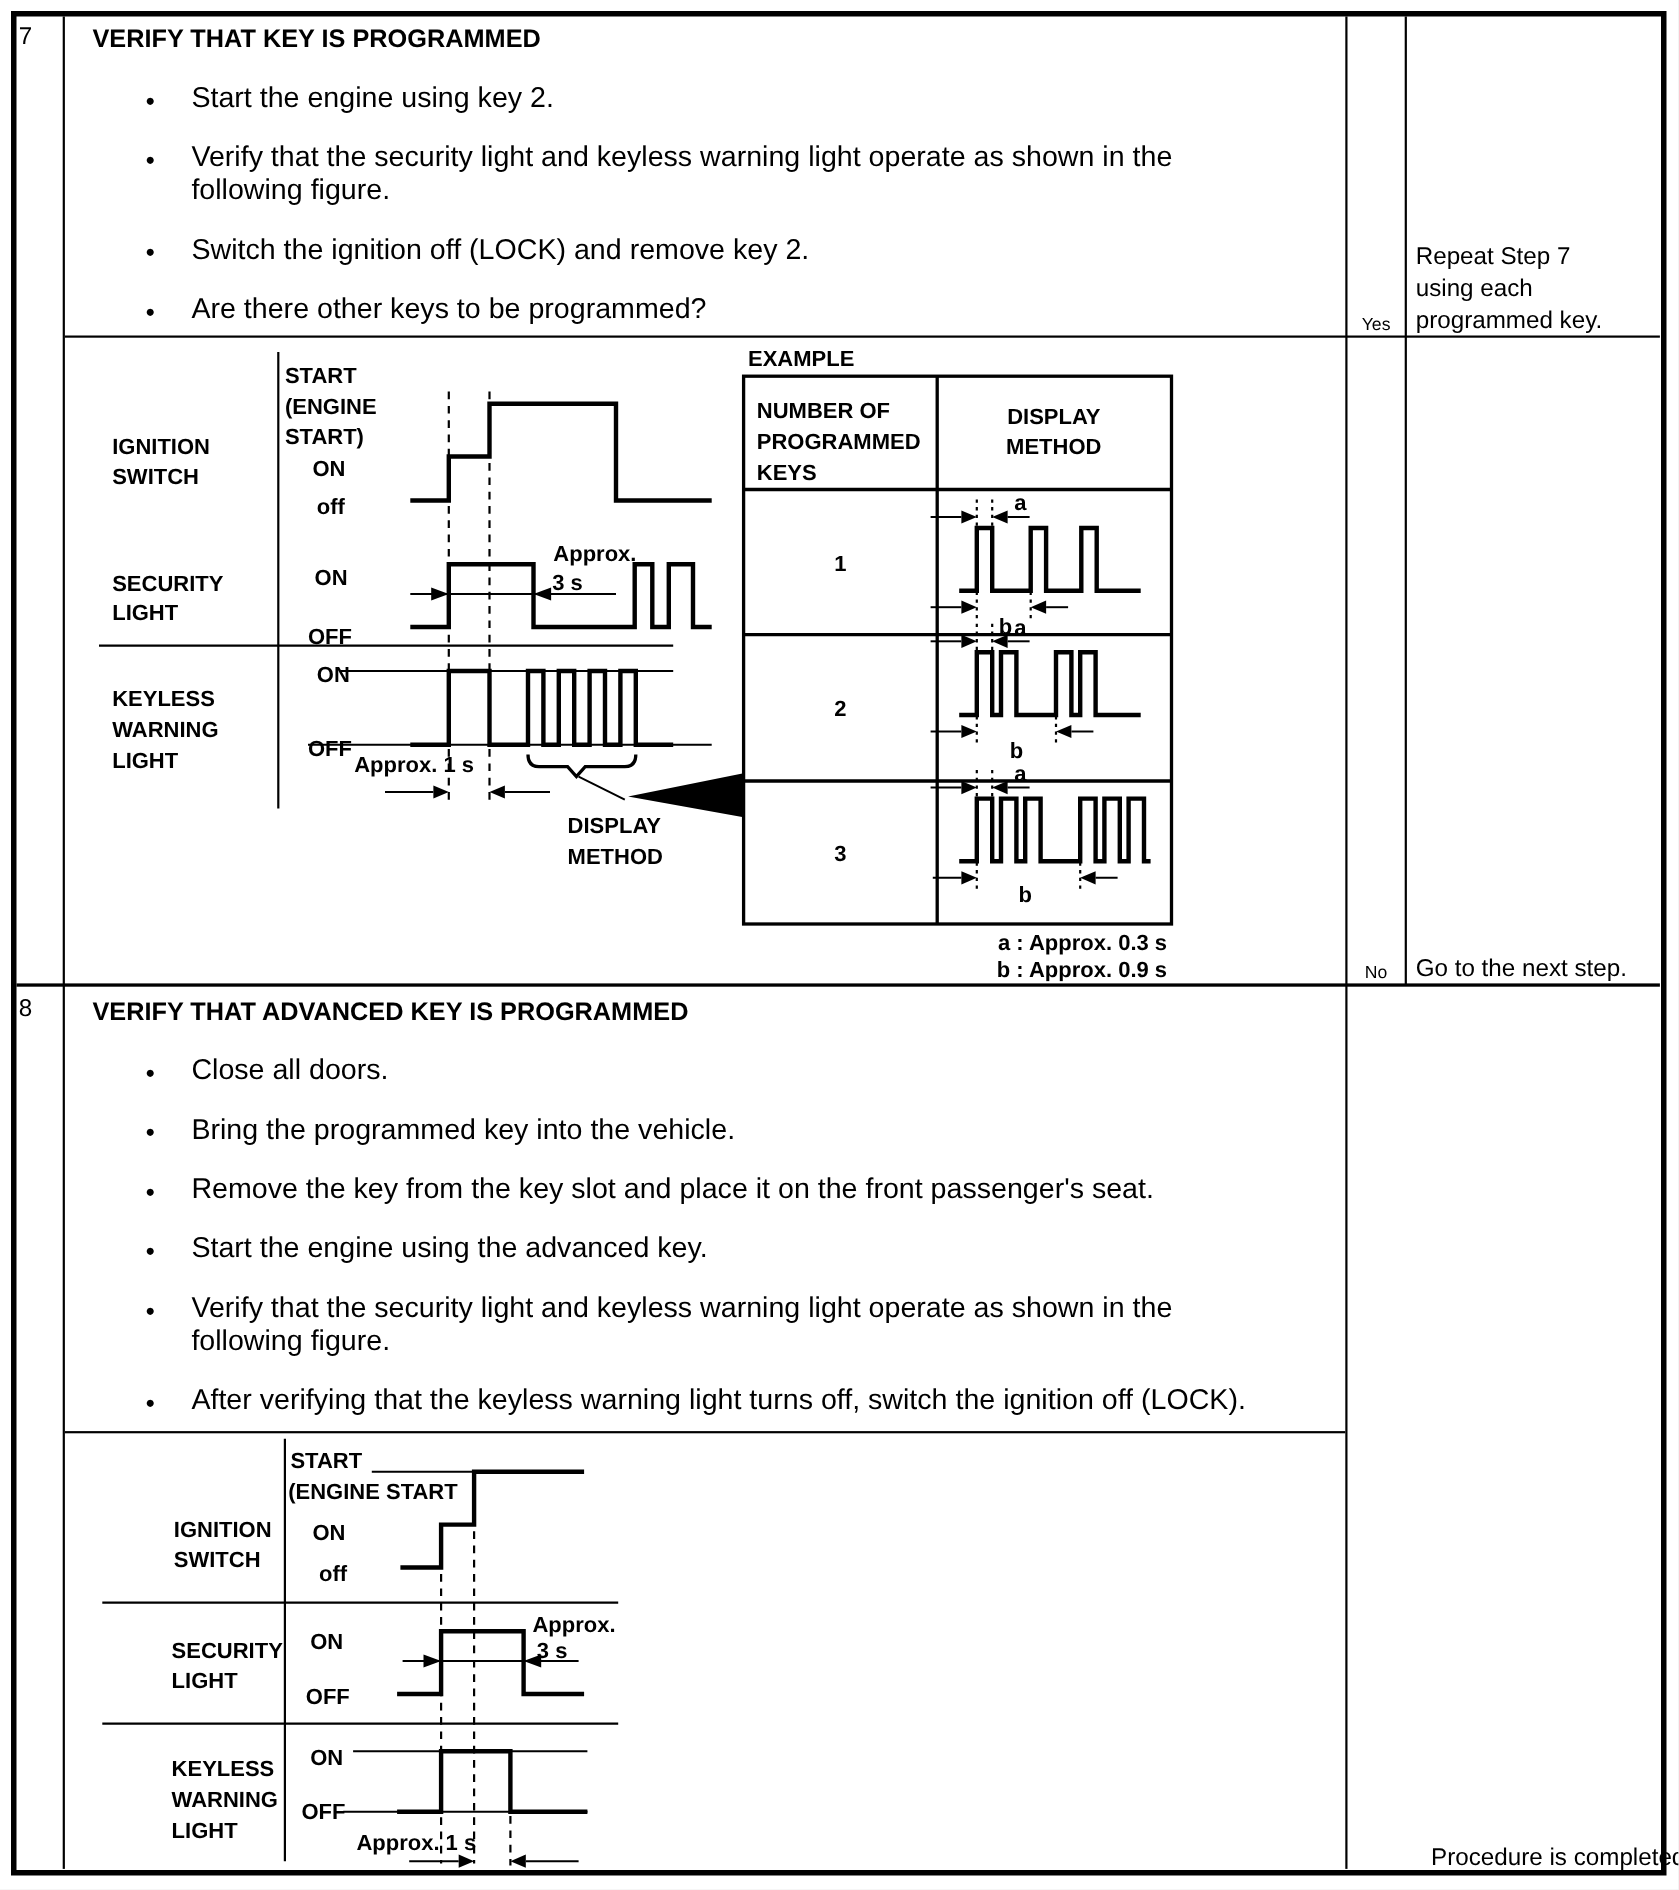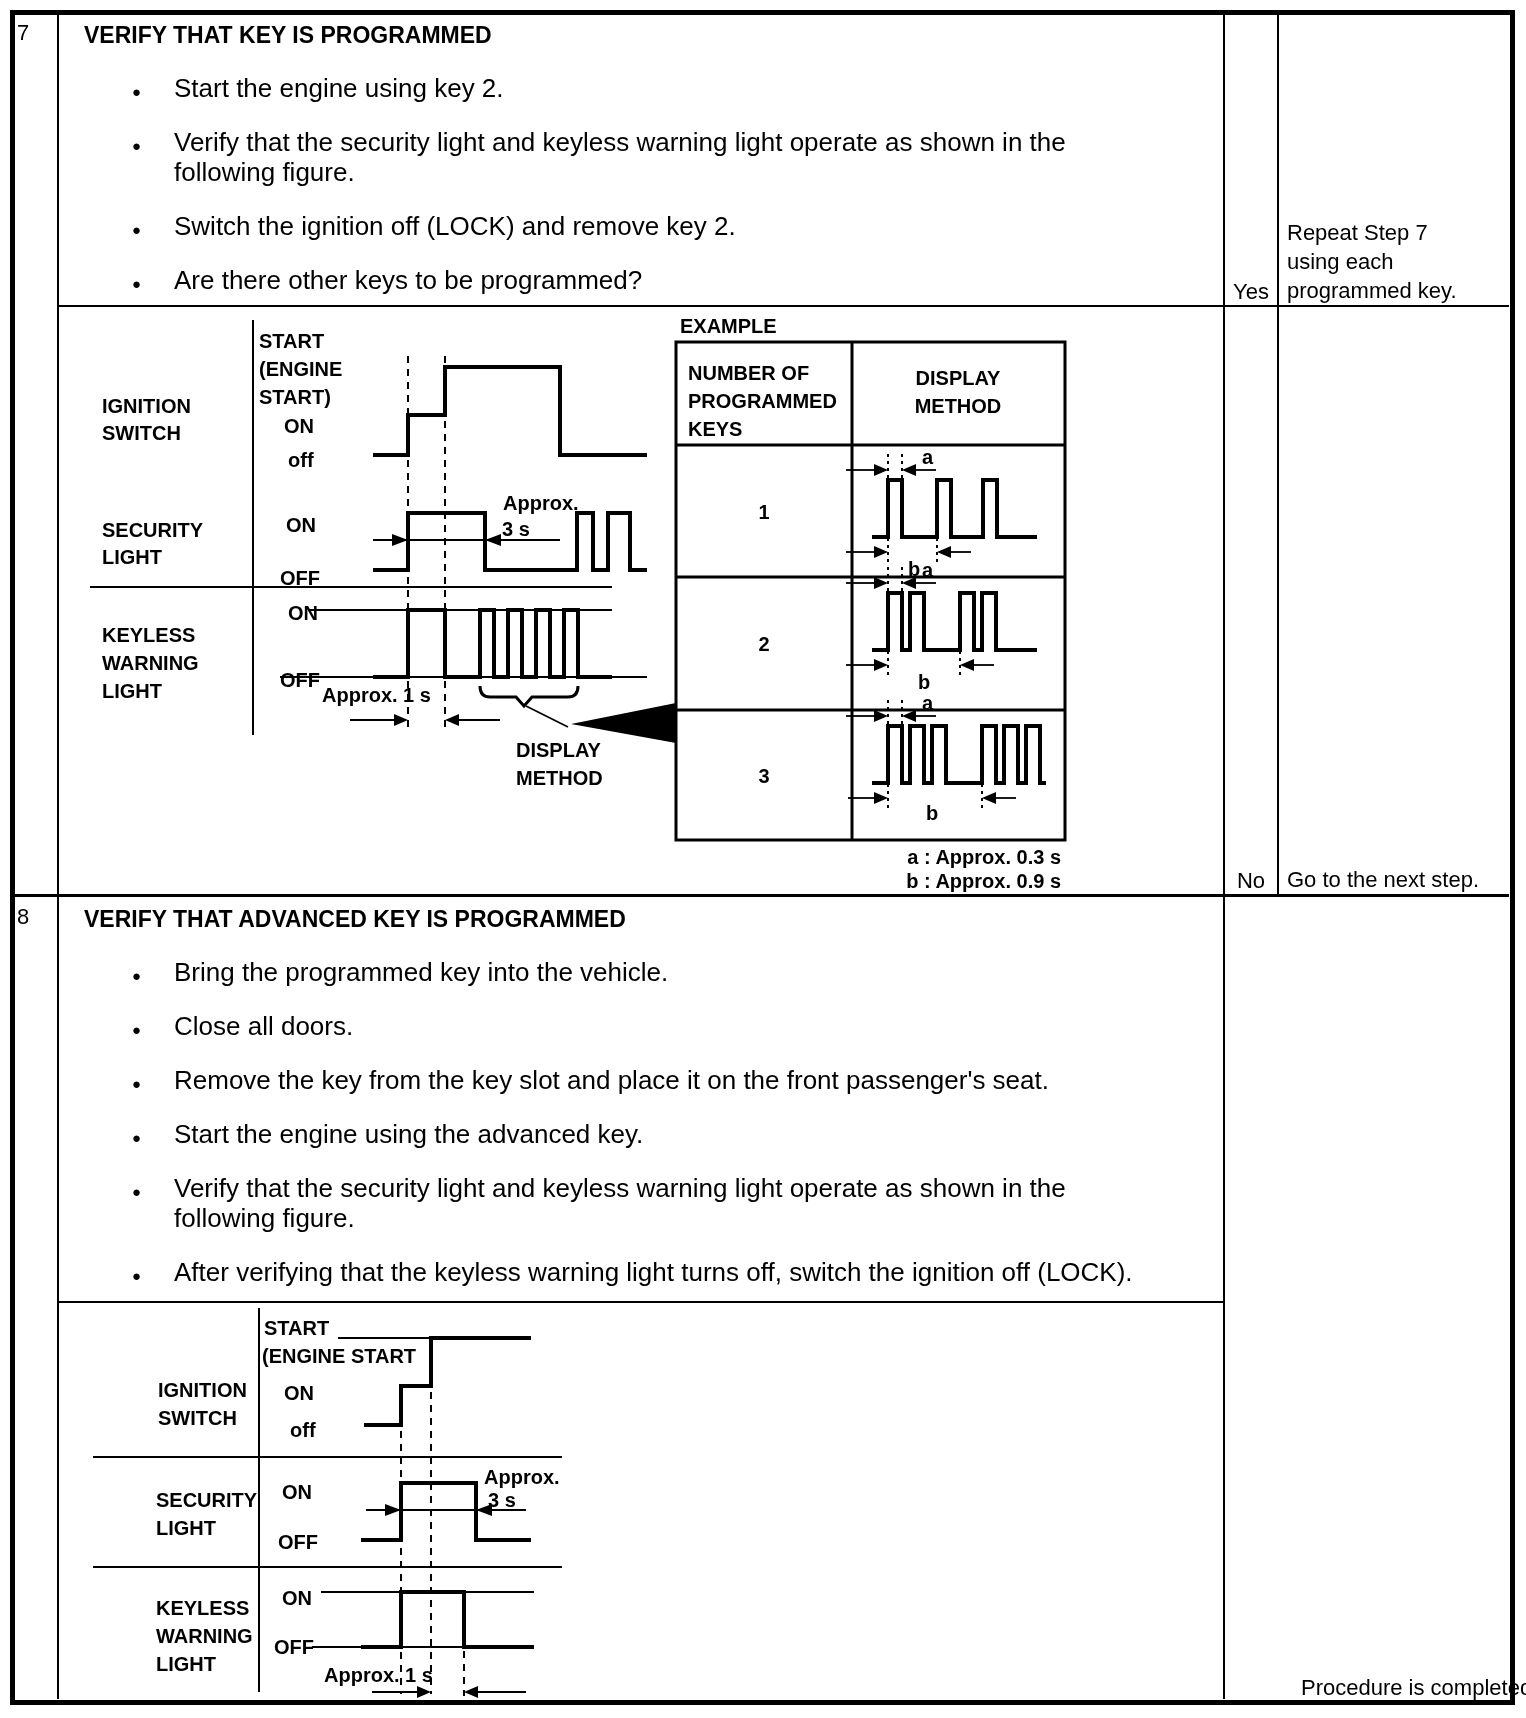--- a/index.html
+++ b/index.html
@@ -10,21 +10,21 @@
   .ln{position:absolute;background:#000;}
   .stepnum{position:absolute;font-size:22px;}
   .cellbody{position:absolute;}
   .title{font-size:23px;font-weight:bold;margin:8px 0 0 18px;}
   ul.blt{list-style:none;margin:0;padding:0 0 0 64px;}
   ul.blt li{position:relative;margin-top:24px;width:960px;padding-left:44px;
             font-size:26px;line-height:30px;}
   ul.blt li::before{content:"●";position:absolute;left:2px;top:4px;font-size:15px;}
   .vcenter{position:absolute;display:flex;align-items:flex-end;}
   .hc{justify-content:center;}
-  .yn{font-size:22px;}
+  .yn{font-size:16px;}
   .acttext{font-size:22px;line-height:29px;margin:0;}
   svg text{font-family:"Liberation Sans",sans-serif;font-size:20px;font-weight:600;fill:#000;}
   svg text.bb{font-weight:700;}
   svg text.mid{text-anchor:middle;}
   svg text.end{text-anchor:end;}
   .w4{stroke:#000;stroke-width:4;fill:none;}
   .w3{stroke:#000;stroke-width:3;fill:none;}
   .w2{stroke:#000;stroke-width:2;fill:none;}
   .t{stroke:#000;stroke-width:1.8;fill:none;}
   .dash{stroke:#000;stroke-width:2;fill:none;stroke-dasharray:7 6;}
@@ -202,22 +202,22 @@
 
     <text class="end" x="975" y="578">a : Approx. 0.3 s</text>
     <text class="end" x="975" y="602">b : Approx. 0.9 s</text>
   </svg>
 
   <div class="stepnum" style="left:17px;top:904px;">8</div>
 
   <div class="cellbody" style="left:66px;top:898px;width:1150px;">
     <div class="title">VERIFY THAT ADVANCED KEY IS PROGRAMMED</div>
     <ul class="blt">
+      <li>Close all doors.</li>
       <li>Bring the programmed key into the vehicle.</li>
-      <li>Close all doors.</li>
       <li>Remove the key from the key slot and place it on the front passenger's seat.</li>
       <li>Start the engine using the advanced key.</li>
       <li>Verify that the security light and keyless warning light operate as shown in the following figure.</li>
       <li>After verifying that the keyless warning light turns off, switch the ignition off (LOCK).</li>
     </ul>
   </div>
 
   <div class="vcenter" style="left:1293px;top:897px;width:286px;height:805px;padding-left:8px;box-sizing:border-box;">
     <p class="acttext">Procedure is completed.</p>
   </div>

